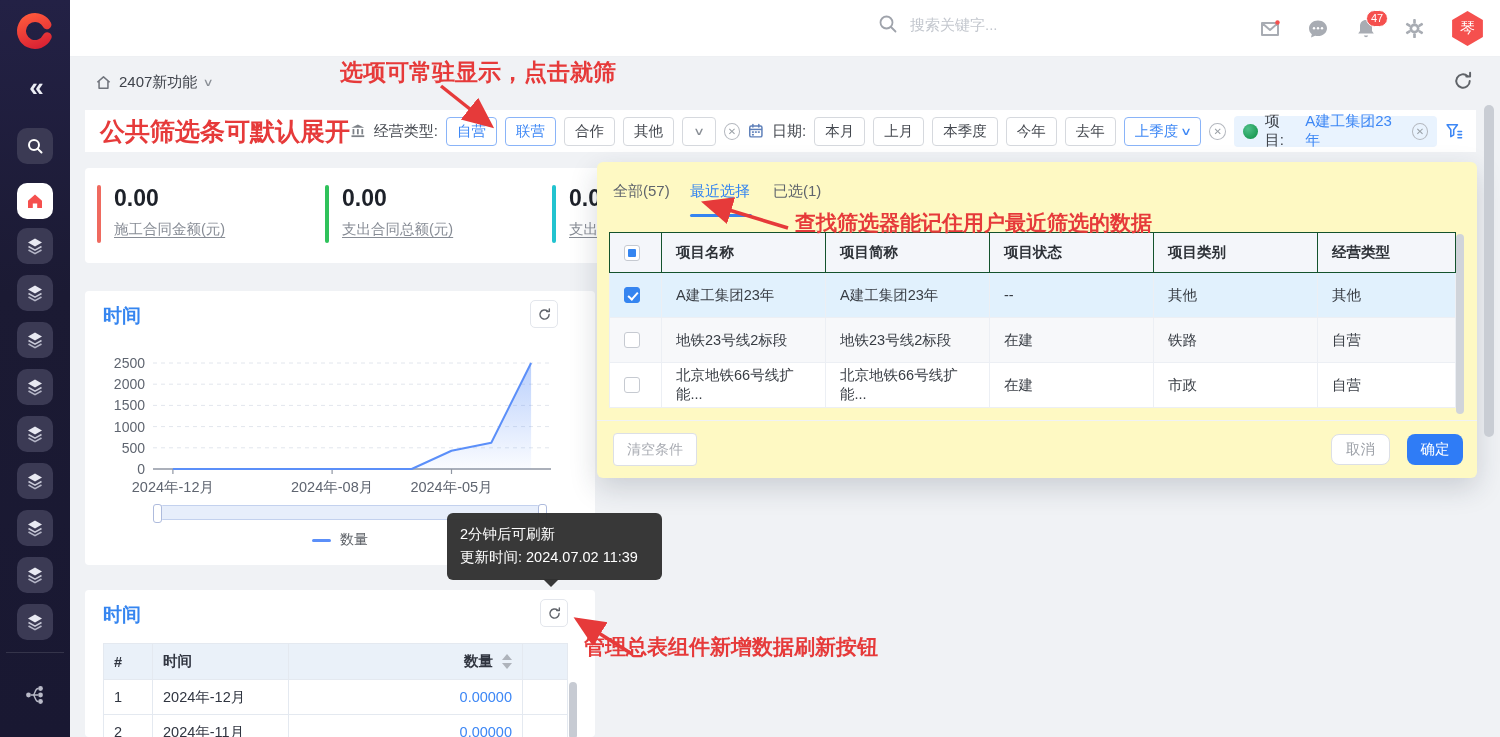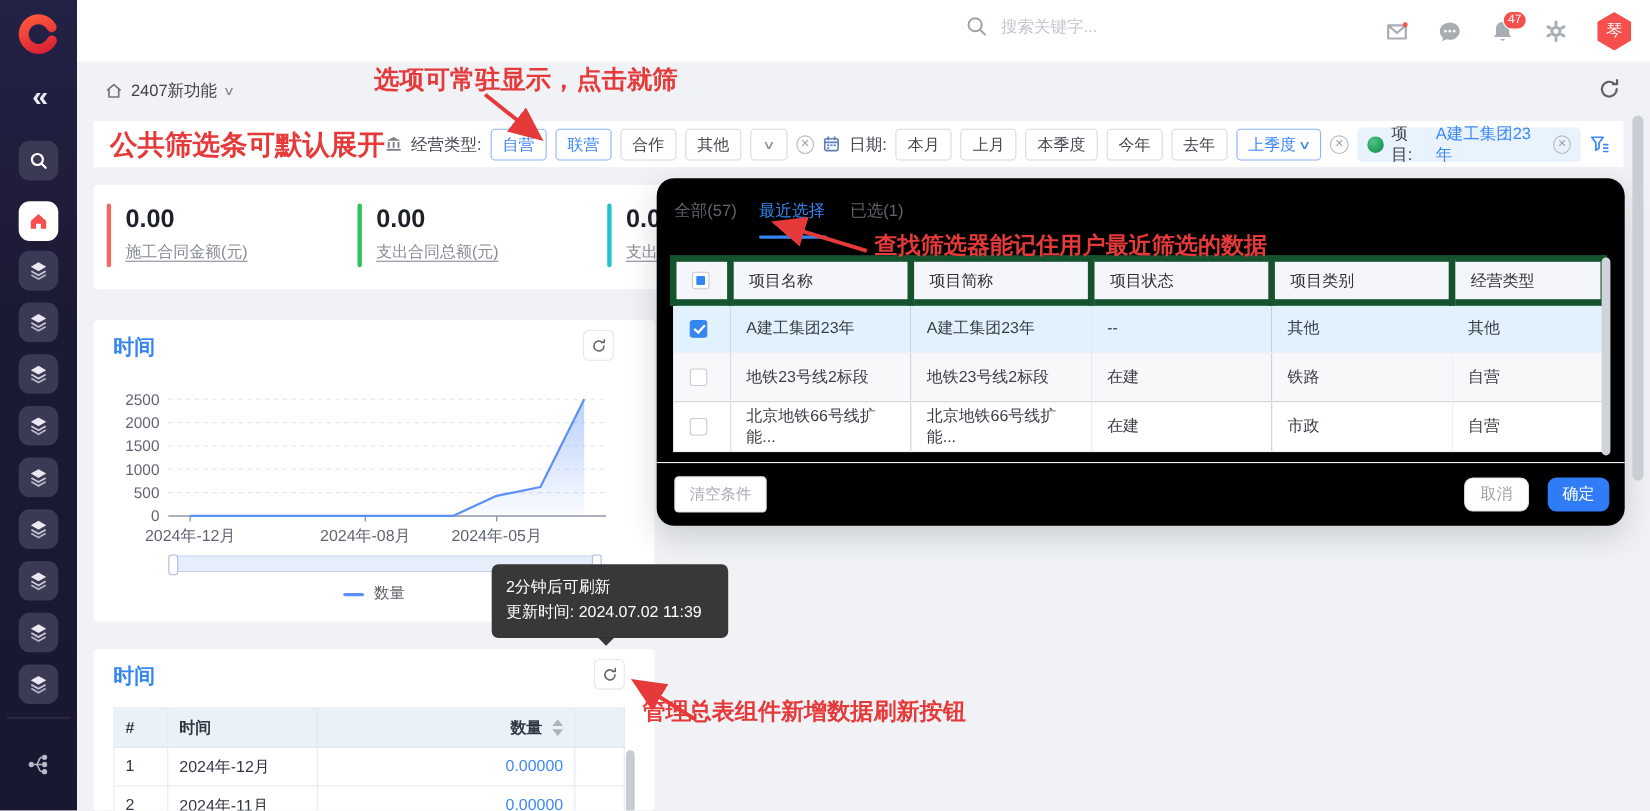--- a/index.html
+++ b/index.html
@@ -92,36 +92,36 @@
   .mini-table .num-h { display:flex; align-items:center; justify-content:flex-end; gap:9px; }
   .num-cell { text-align:right; color:#3d87f5; }
   .sort { display:inline-flex; flex-direction:column; gap:3px; }
   .tri-up { width:0; height:0; border-left:5px solid transparent; border-right:5px solid transparent;
             border-bottom:6px solid #aeb3bb; }
   .tri-down { width:0; height:0; border-left:5px solid transparent; border-right:5px solid transparent;
               border-top:6px solid #aeb3bb; }
   .mt-scroll { position:absolute; left:484px; top:92px; width:8px; height:57px; background:#c7cbd3; border-radius:4px; cursor:pointer;}
 
   
-  .panel { position:absolute; left:597px; top:162px; width:880px; height:316px; background:#000000;
-           border-radius:16px; box-shadow:0 10px 28px rgba(31,45,61,.18); z-index:30; }
+  .panel { position:absolute; left:597px; top:162px; width:880px; height:316px; background:#fef9c3;
+           border-radius:6px; box-shadow:0 10px 28px rgba(31,45,61,.18); z-index:30; }
   .tab { position:absolute; top:20px; font-size:15px; color:#5f646c; cursor:pointer; }
   .tab.active { color:#3585f0; }
   .tab-underline { position:absolute; left:93px; top:52px; width:62px; height:3px; background:#3585f0; border-radius:2px; }
   .panel-search { position:absolute; right:16px; top:12px; display:flex; }
   .panel-search input { width:238px; height:36px; border:1px solid #dcdfe6; border-right:none;
                         border-radius:4px 0 0 4px; padding:0 11px; font-size:14px; color:#5f6570;
                         outline:none; font-family:inherit; }
   .panel-search input::placeholder { color:#b9bdc4; }
   .panel-search button { width:40px; height:36px; border:1px solid #dcdfe6; border-radius:0 4px 4px 0;
                          background:#fff; display:flex; align-items:center; justify-content:center; cursor:pointer; }
   .p-table { position:absolute; left:12px; top:70px; width:846px; border-collapse:collapse; table-layout:fixed;
              font-size:14.5px; color:#383d44; }
-  .p-table th { background:#f4f6fa; height:40px; border:6px solid #14532d; text-align:left; padding:0 14px;
-                font-weight:normal; color:#2e3238; }
+  .p-table th { background:#f4f6fa; height:40px; border:1px solid #14532d; text-align:left; padding:0 14px;
+                font-weight:bold; color:#2e3238; }
   .p-table td { height:45px; border:1px solid #eceff4; padding:0 14px; background:#fff; }
   tr.row-checked td { background:#e1f1fd; }
   tr.row-striped td { background:#f7f8fa; }
   .cb { width:16px; height:16px; border:1px solid #c6cad1; border-radius:3px; background:#fff; position:relative; cursor:pointer;}
   .cb.ind::after { content:""; position:absolute; left:3px; top:3px; width:8px; height:8px; background:#3585f0; border-radius:1px;}
   .cb.checked { background:#3585f0; border-color:#3585f0; }
   .cb.checked::after { content:""; position:absolute; left:5px; top:1.5px; width:4px; height:8px;
                        border:solid #fff; border-width:0 2px 2px 0; transform:rotate(42deg); }
   .p-scroll { position:absolute; left:859px; top:72px; width:8px; height:180px; background:#d0d4da; border-radius:4px; cursor:pointer;}
   .panel-footer { position:absolute; left:0; right:0; top:258px; bottom:0; border-top:1px solid #f0f2f5; }

